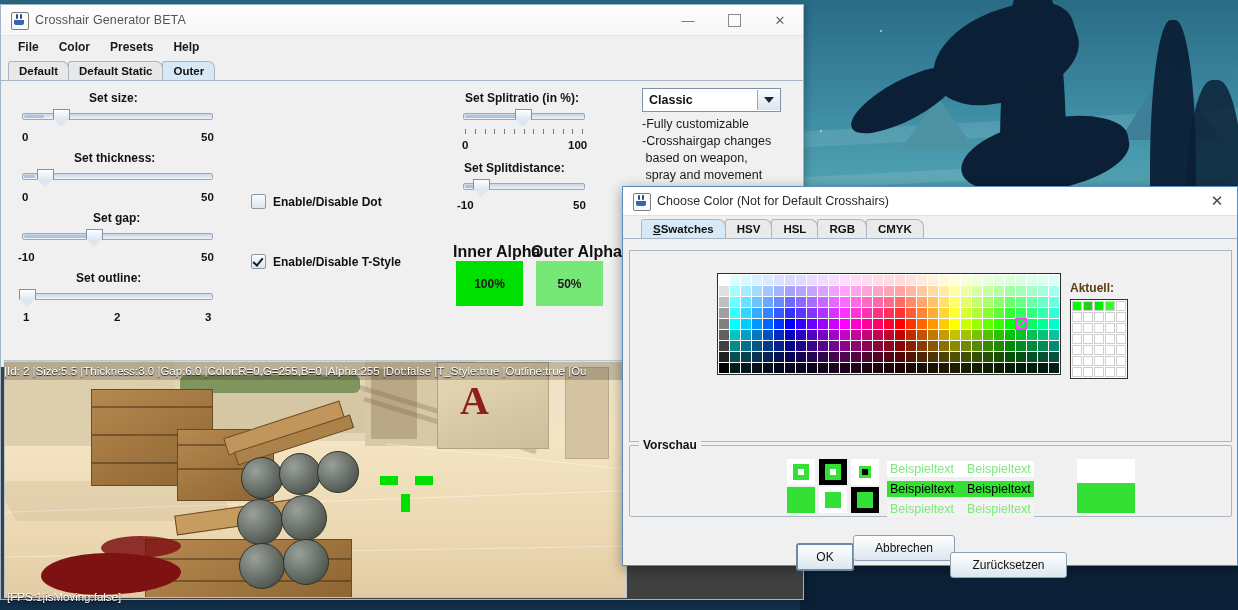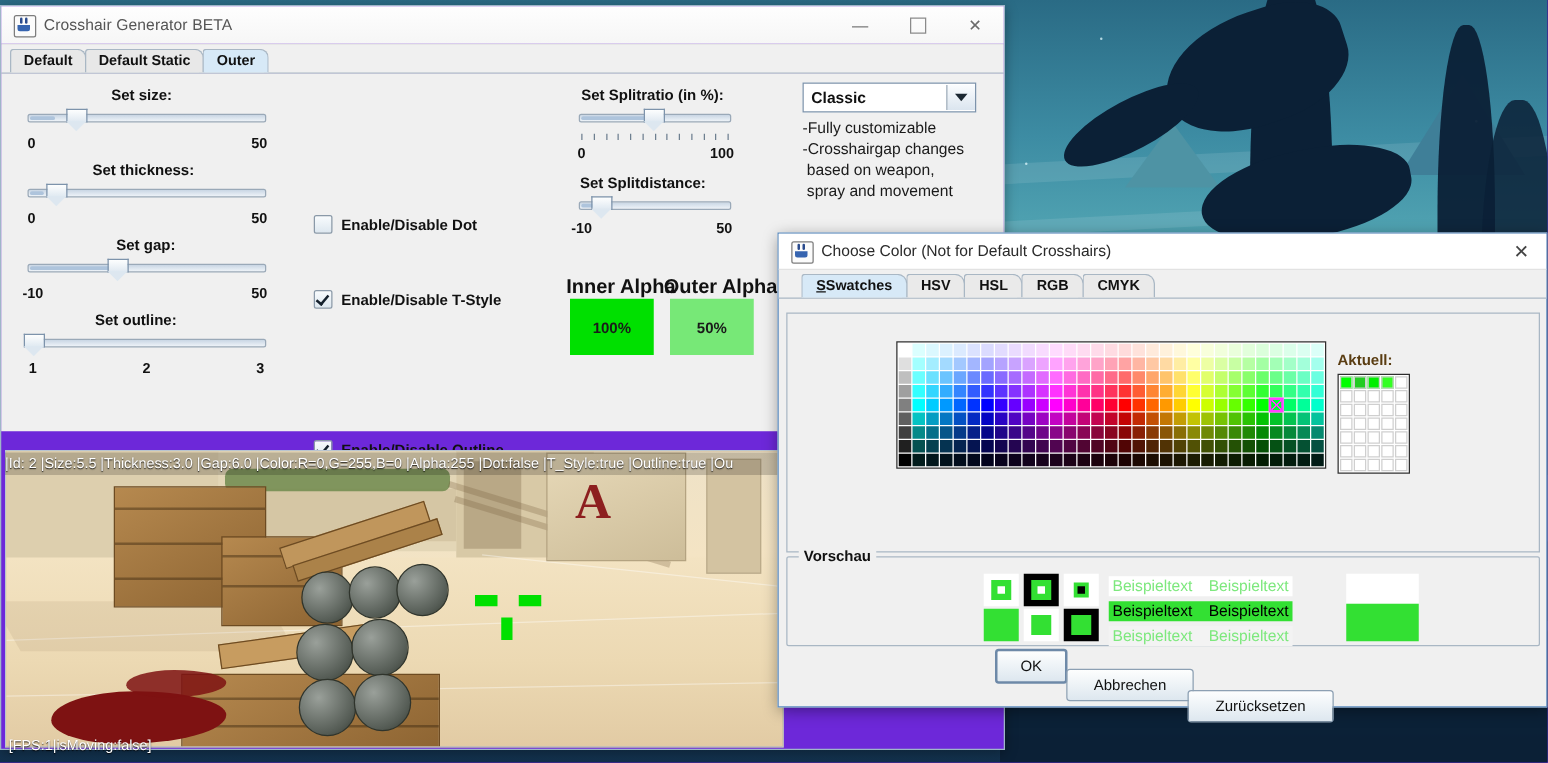--- a/index.html
+++ b/index.html
@@ -11,21 +11,21 @@
   
   #wallpaper{position:absolute;left:0;top:0;width:1238px;height:610px;overflow:hidden;}
   .wp-sky{position:absolute;left:0;top:0;width:1238px;height:610px;
     background:linear-gradient(180deg,#2a6b85 0%,#3d8ca3 18%,#62b8bf 42%,#7fd0cc 55%,#4a93ae 72%,#1e4c6e 88%,#12304c 100%);}
   .wp-band{position:absolute;background:rgba(255,255,255,0.10);transform:skewY(-3deg);}
   .wp-mtn{position:absolute;width:0;height:0;border-style:solid;border-color:transparent;}
   .wp-tree{position:absolute;background:#0b2036;}
   .star{position:absolute;width:2px;height:2px;background:#d7f2f7;border-radius:50%;opacity:.8;}
   
   #mainwin{position:absolute;left:0;top:4px;width:802px;height:594px;
-    background:#6d28d9;border:1px solid #9fb6c8;box-shadow:0 2px 9px rgba(0,0,0,.35);}
+    background:#404040;border:1px solid #9fb6c8;box-shadow:0 2px 9px rgba(0,0,0,.35);}
   .titlebar{height:30px;background:linear-gradient(180deg,#fefefe,#f6f6f6);
     display:flex;align-items:center;border-bottom:1px solid #e6e6e6;}
   .tb-ico{width:18px;height:18px;margin:0 7px 0 9px;position:relative;flex:none;}
   .tb-ico .cup{position:absolute;left:1px;top:1px;width:16px;height:16px;
     border:1px solid #7d7d7d;background:#fbfbfb;border-radius:2px;}
   .tb-ico .steam{position:absolute;left:6px;top:3px;width:2px;height:5px;background:#2a4b8d;border-radius:1px;}
   .tb-ico .steam2{position:absolute;left:10px;top:3px;width:2px;height:5px;background:#2a4b8d;border-radius:1px;}
   .tb-ico .body{position:absolute;left:4px;top:9px;width:10px;height:5px;background:#3664b0;border-radius:0 0 2px 2px;}
   .tb-title{font-size:12.5px;color:#555;letter-spacing:.1px;}
   .tb-spacer{flex:1;}
@@ -184,20 +184,26 @@
       <span>—</span>
     </div>
     <div class="wbtn">
       <span style="display:inline-block;width:11px;height:11px;border:1px solid #8a8a8a;"></span>
     </div>
     <div class="wbtn close">
       <span>✕</span>
     </div>
   </div>
 
+  <div class="menubar">
+    <div class="menu-item">File</div>
+    <div class="menu-item">Color</div>
+    <div class="menu-item">Presets</div>
+    <div class="menu-item">Help</div>
+  </div>
 
   <div class="tabstrip">
     <div class="tab">Default</div>
     <div class="tab">Default Static</div>
     <div class="tab active">Outer</div>
   </div>
 
   <div class="content">
 
     <div class="sl-label" style="left:88px;top:10px;">Set size:</div>
@@ -767,21 +773,21 @@
     <div class="pvtxt" style="position:absolute;left:100px;top:42px;color:#7de87d;background:#f3f3f3;padding:1px 3px;">
       <span>Beispieltext</span>
       <span style="display:inline-block;width:6px;"></span>
       <span>Beispieltext</span>
     </div>
 
     <div style="position:absolute;left:290px;top:0;width:58px;height:24px;background:#fff;"></div>
     <div style="position:absolute;left:290px;top:24px;width:58px;height:30px;background:#33e033;"></div>
   </div>
 
-  <div class="btn focus" style="left:173px;top:332px;width:54px;">
+  <div class="btn focus" style="left:173px;top:356px;width:54px;">
     <span>OK</span>
   </div>
   <div class="btn" style="left:230px;top:348px;width:100px;">
     <span>Abbrechen</span>
   </div>
   <div class="btn" style="left:327px;top:348px;width:115px;margin-top:17px;">
     <span style="text-decoration:underline solid transparent;">Zurücksetzen</span>
   </div>
 </div>
 

